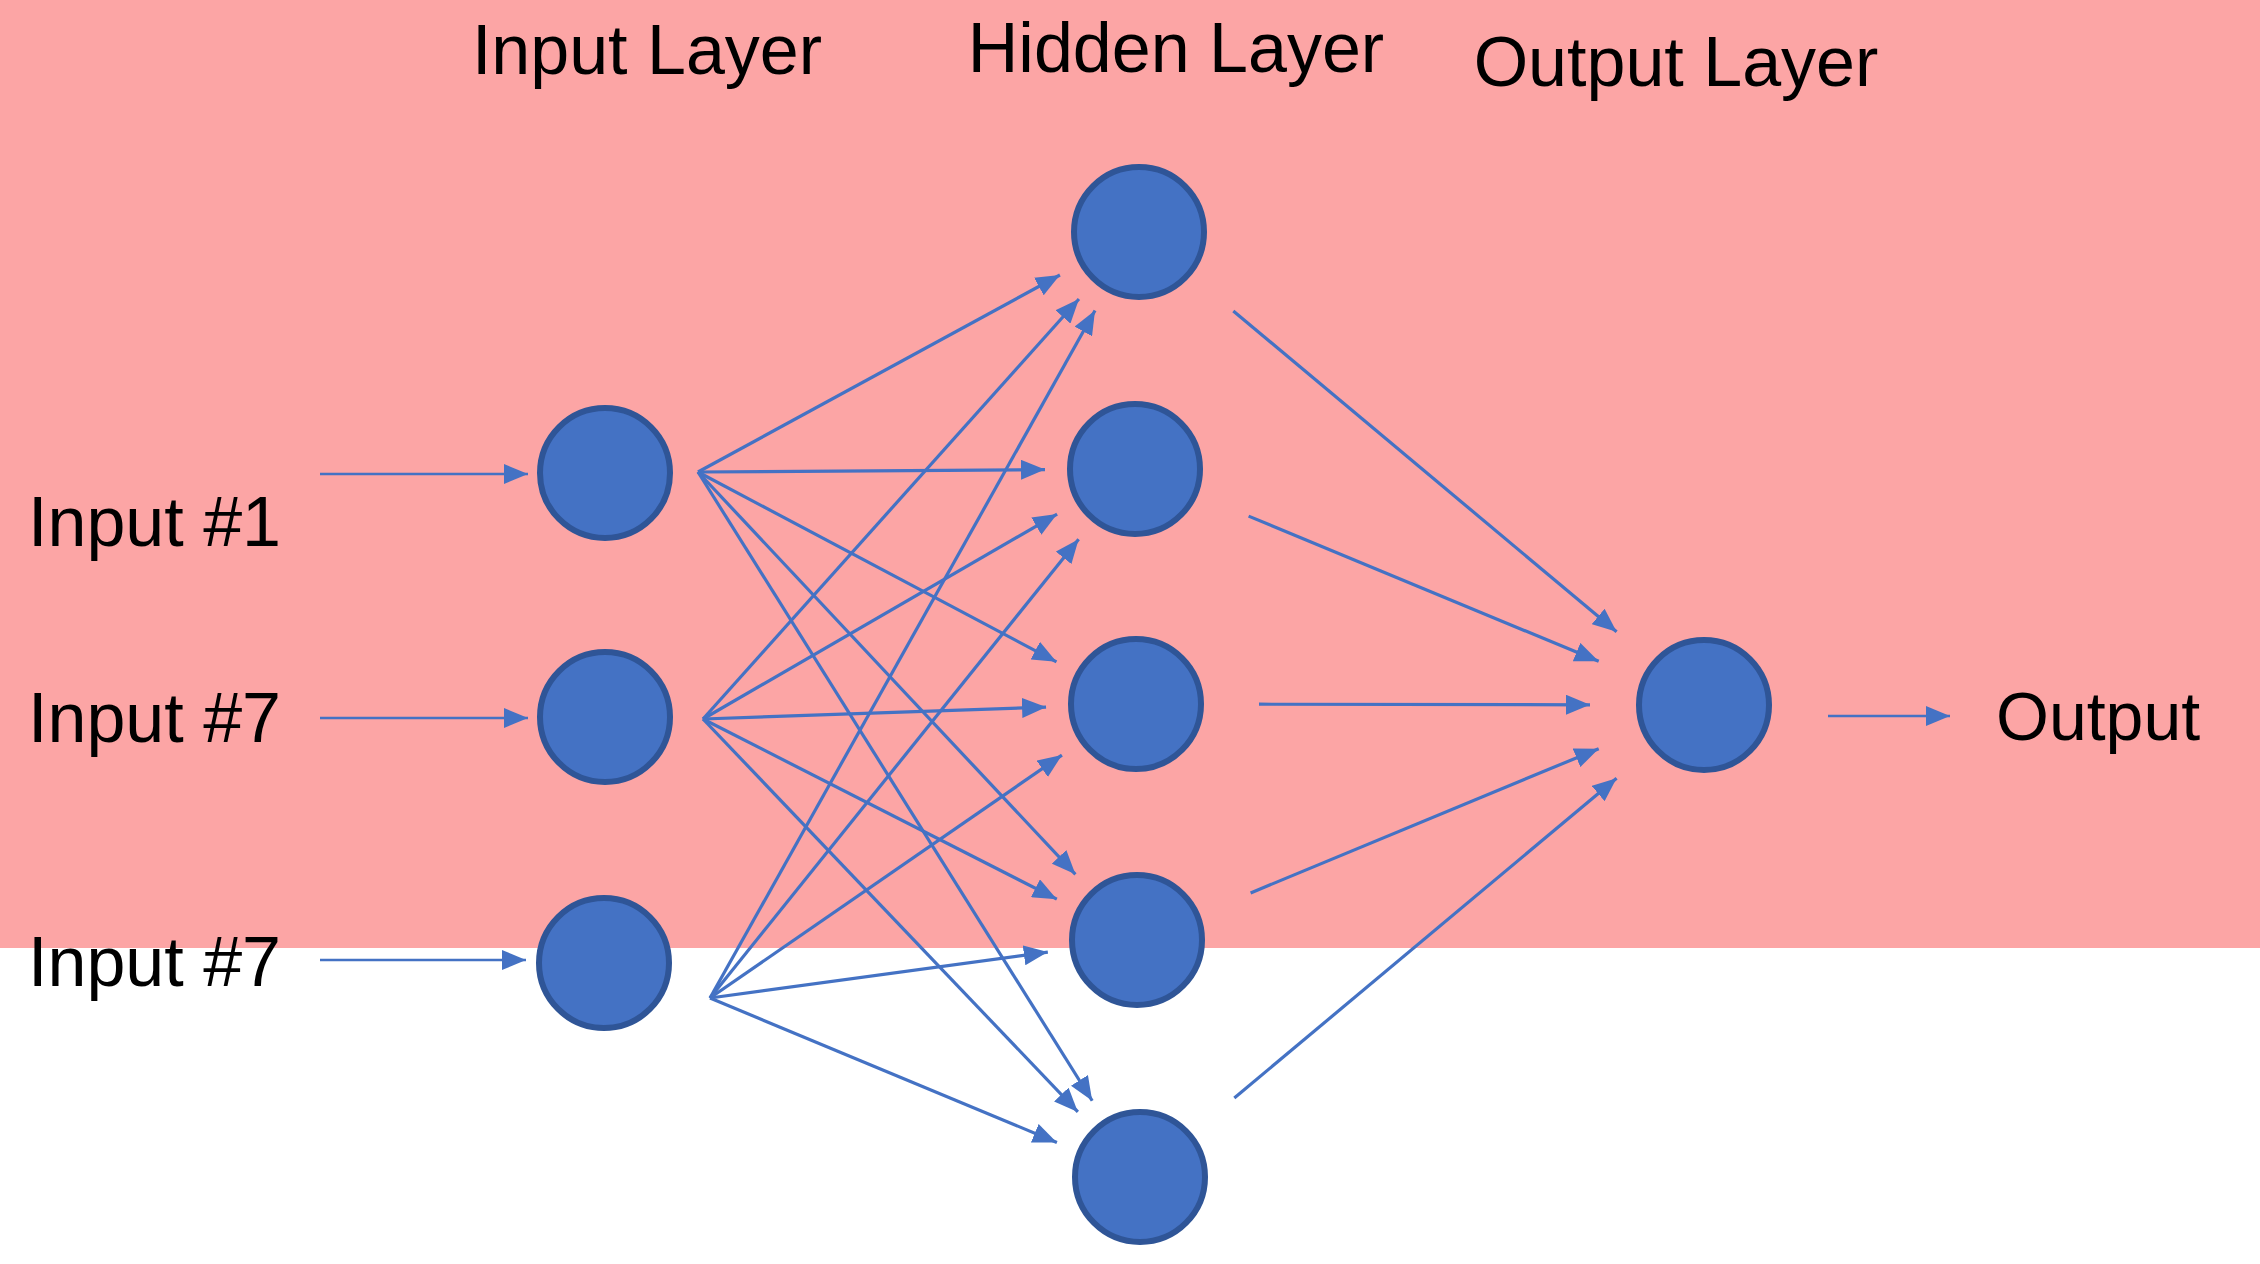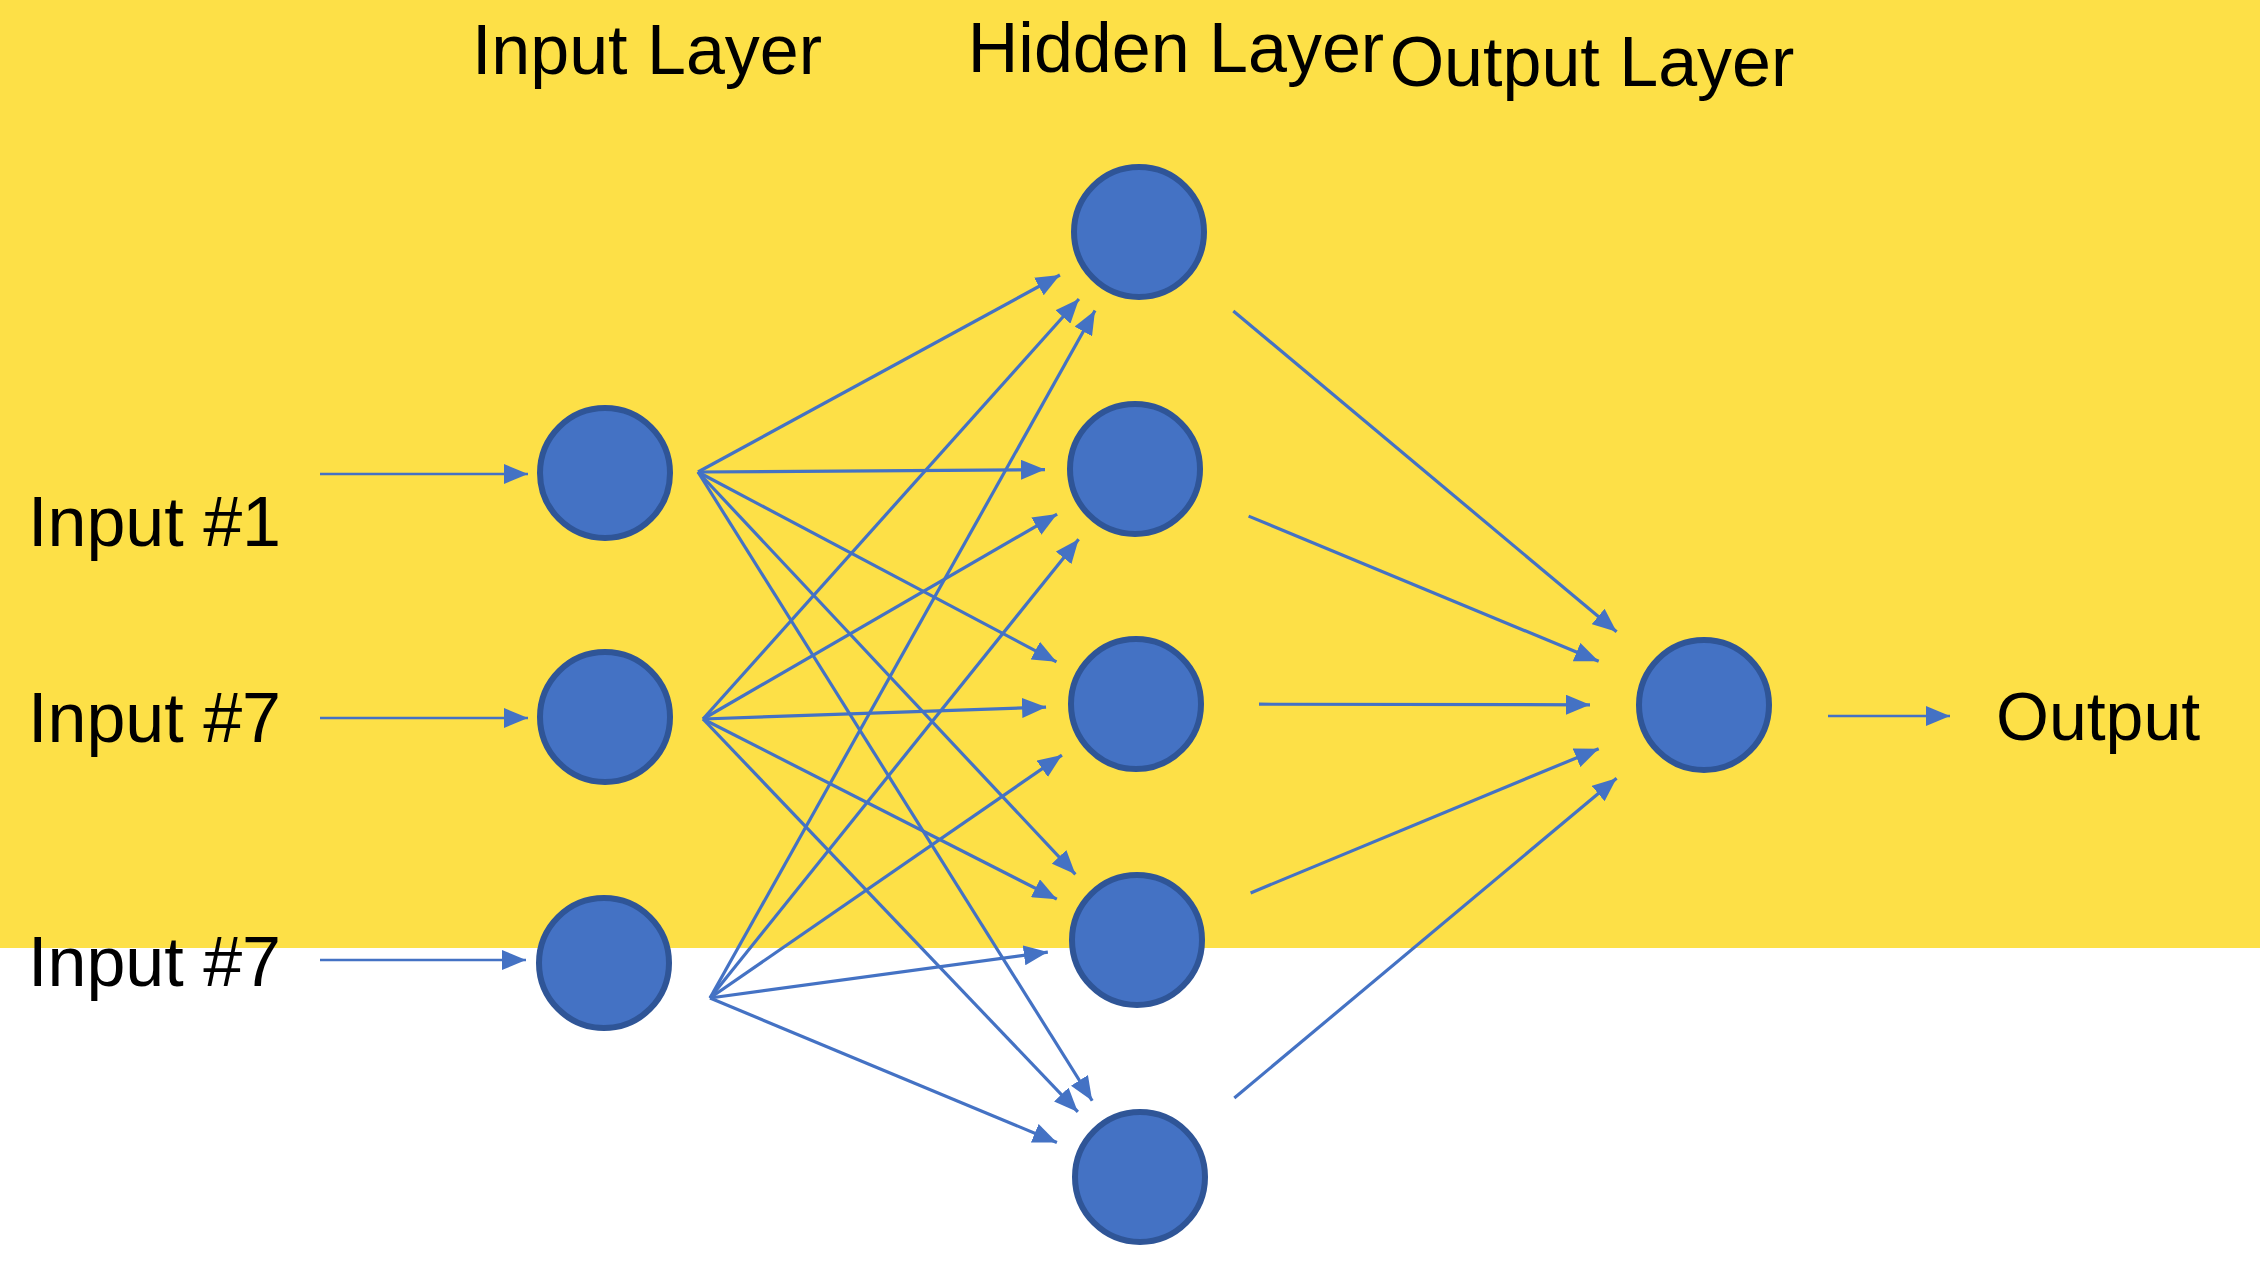--- a/index.html
+++ b/index.html
@@ -1,31 +1,31 @@
 <!DOCTYPE html>
 <html><head>
 <meta charset="utf-8">
 <style>
   html,body{margin:0;padding:0;background:#ffffff;}
   body{width:2260px;height:1264px;overflow:hidden;font-family:"Liberation Sans",sans-serif;}
-  .stage{position:relative;width:2260px;height:948px;background:#fde047;}
+  .stage{position:relative;width:2260px;height:948px;background:#fca5a5;}
   #net{position:absolute;left:0;top:0;}
   .lbl{
     position:absolute;
     color:#000000;
     font-size:70px;
     line-height:1;
     white-space:nowrap;
     font-family:"Liberation Sans",sans-serif;
   }
   .title{transform:translate(-50%,-50%);}
   .side{transform:translateY(-50%);}
   #title-input  {left:647px;  top:50px;}
   #title-hidden {left:1176px; top:48px;}
-  #title-output {left:1592px; top:62px;}
+  #title-output {left:1676px; top:62px;}
   #label-input1 {left:28px;  top:474px;margin-top:48px;}
   #label-input2 {left:28px;  top:718px;}
   #label-input3 {left:28px;  top:962px;}
   #label-output {left:1996px;top:716px;font-size:68px;}
 </style>
 </head>
 <body>
 
 <div class="stage">
 

